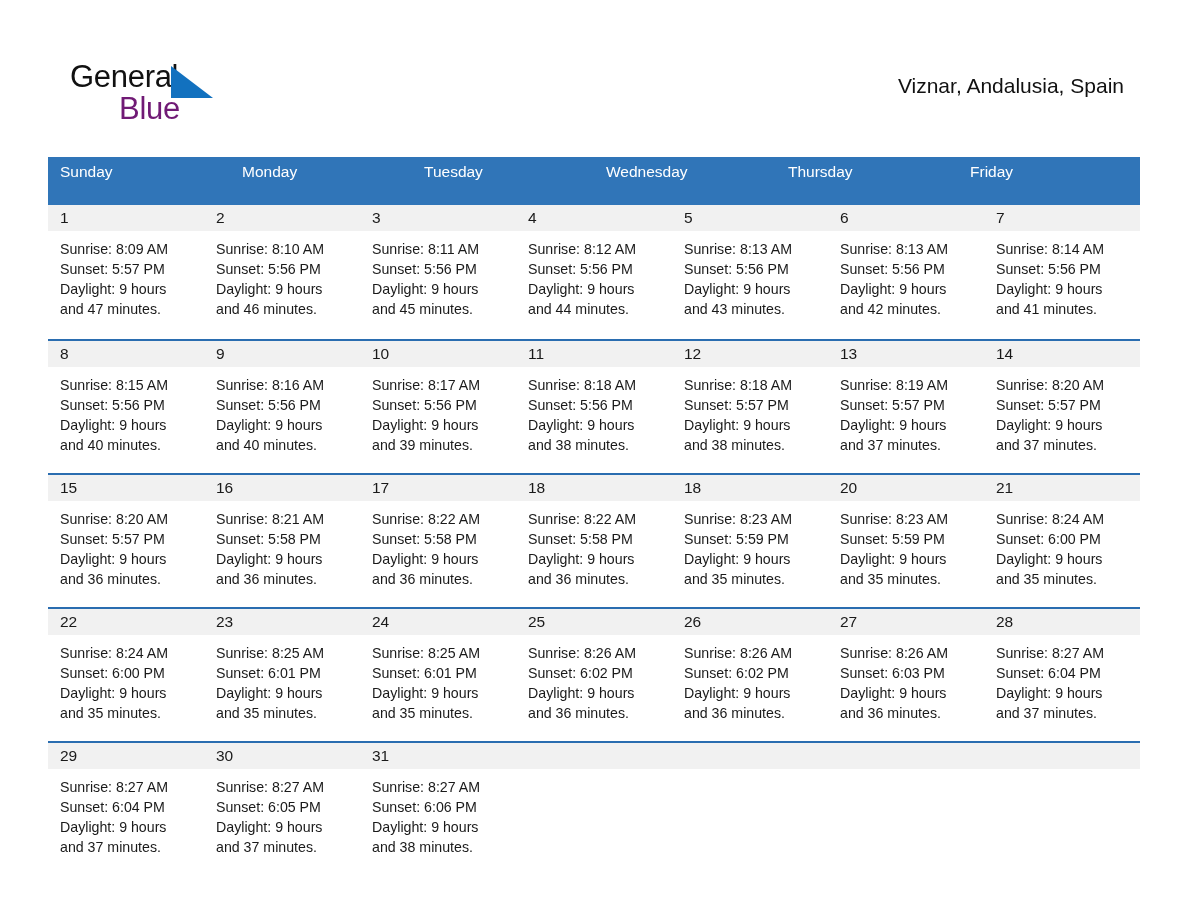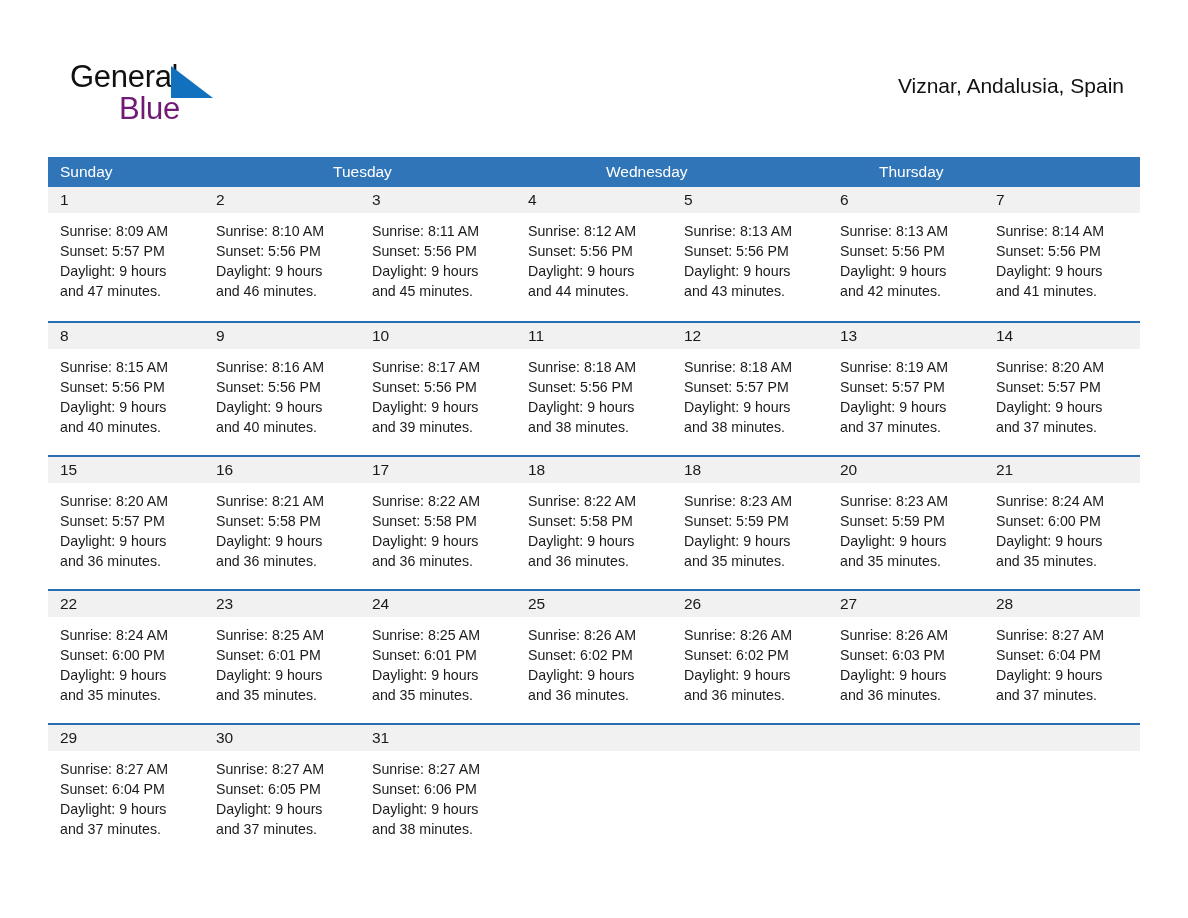--- a/index.html
+++ b/index.html
@@ -94,21 +94,21 @@
   .calendar {
     position: absolute;
     left: 48px;
     top: 157px;
     width: 1092px;
   }
 
   .weekday-row {
     display: flex;
     background: #3075b8;
-    height: 30px;
+    height: 48px;
   }
   .weekday-cell {
     flex: 1 1 0;
     color: #ffffff;
     font-size: 15.5px;
     line-height: 30px;
     padding-left: 12px;
     white-space: nowrap;
     overflow: hidden;
   }
@@ -164,23 +164,25 @@
     <div class="titleblock">
       <div class="cal-subtitle">Viznar, Andalusia, Spain</div>
     </div>
 
   </div>
 
   <div class="calendar">
 
     <div class="weekday-row">
       <div class="weekday-cell">Sunday</div>
+      <div class="weekday-cell">Monday</div>
       <div class="weekday-cell">Tuesday</div>
       <div class="weekday-cell">Wednesday</div>
       <div class="weekday-cell">Thursday</div>
+      <div class="weekday-cell">Friday</div>
     </div>
 
     <div class="week-row first">
       <div class="day-cell">
         <div class="day-num-band">
             <span class="day-num">1</span>
           </div>
         <div class="day-body">
           <div class="day-line">Sunrise: 8:09 AM</div>
           <div class="day-line">Sunset: 5:57 PM</div>

